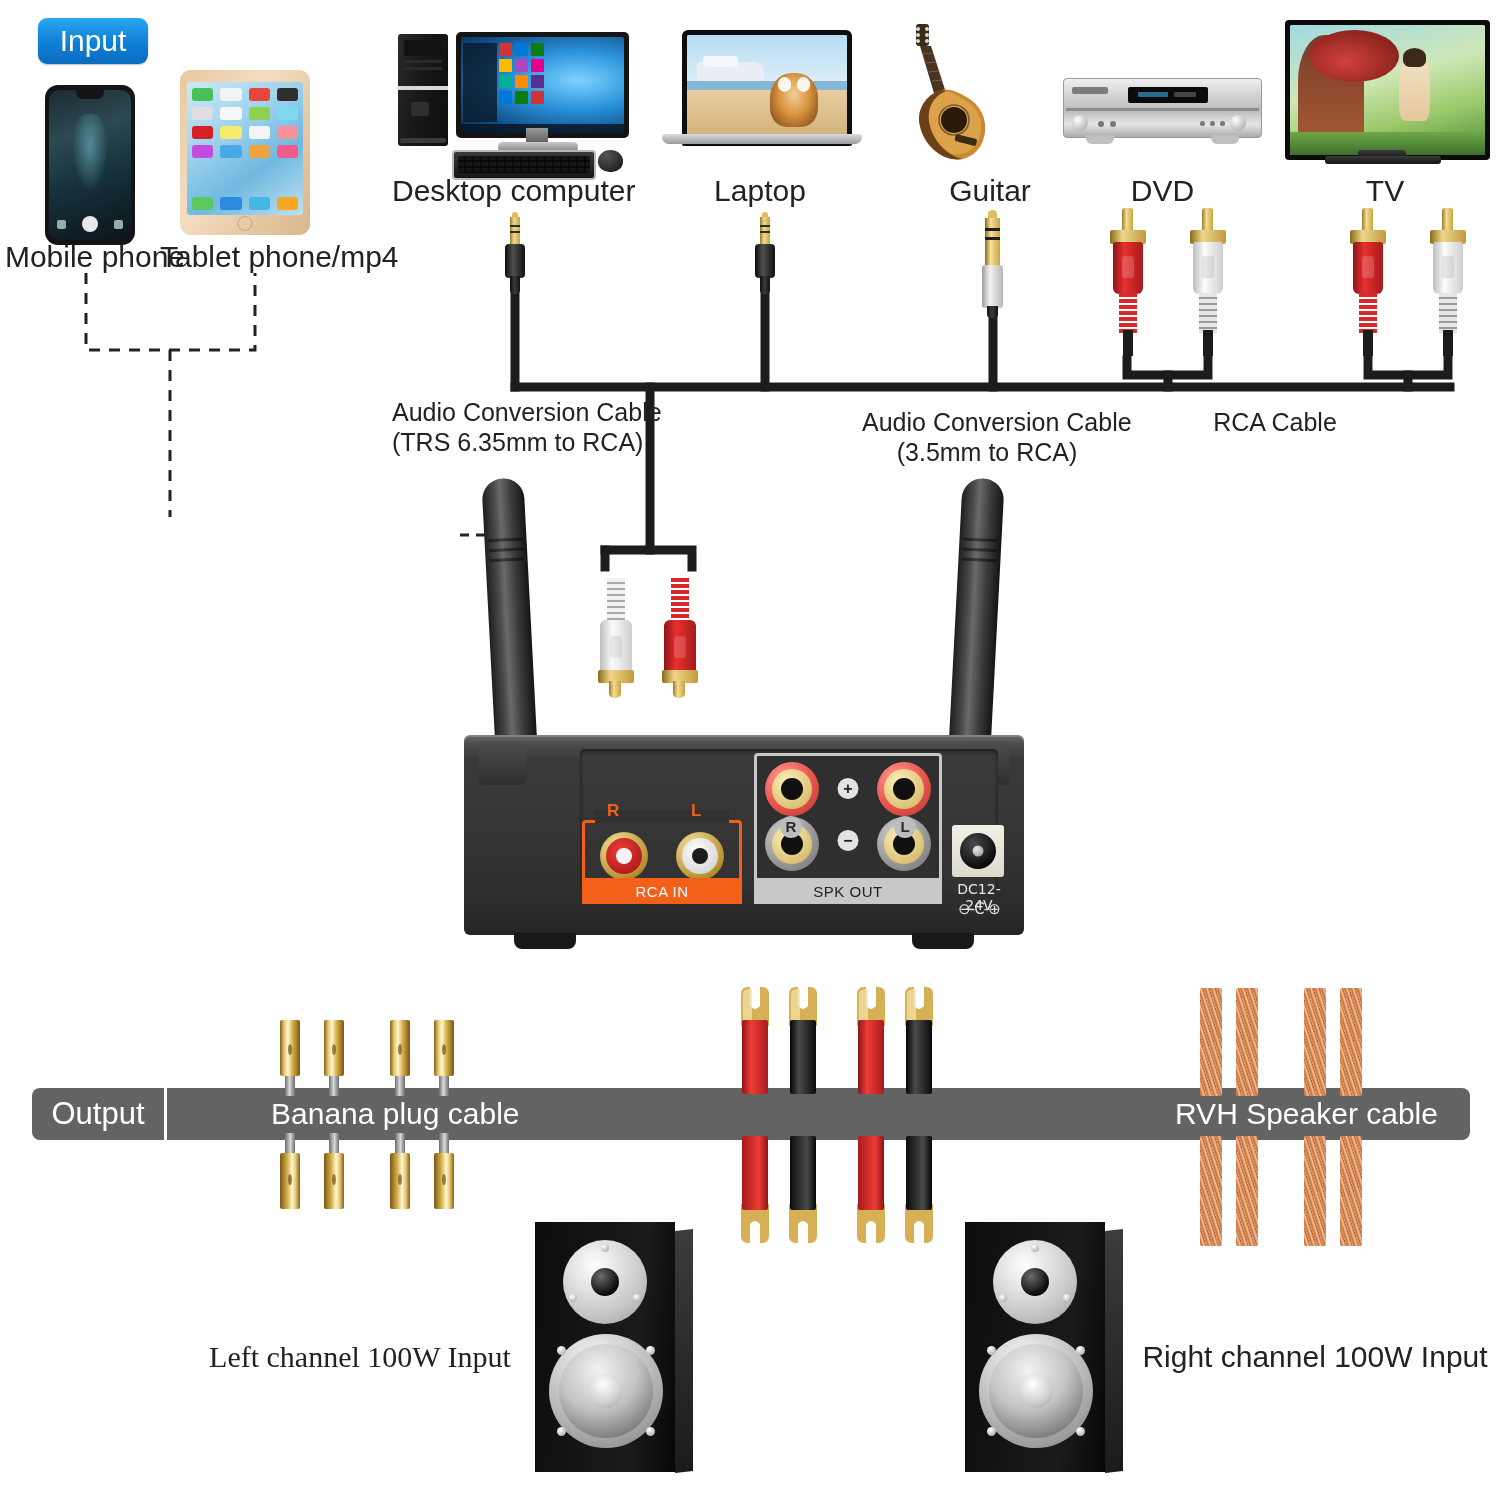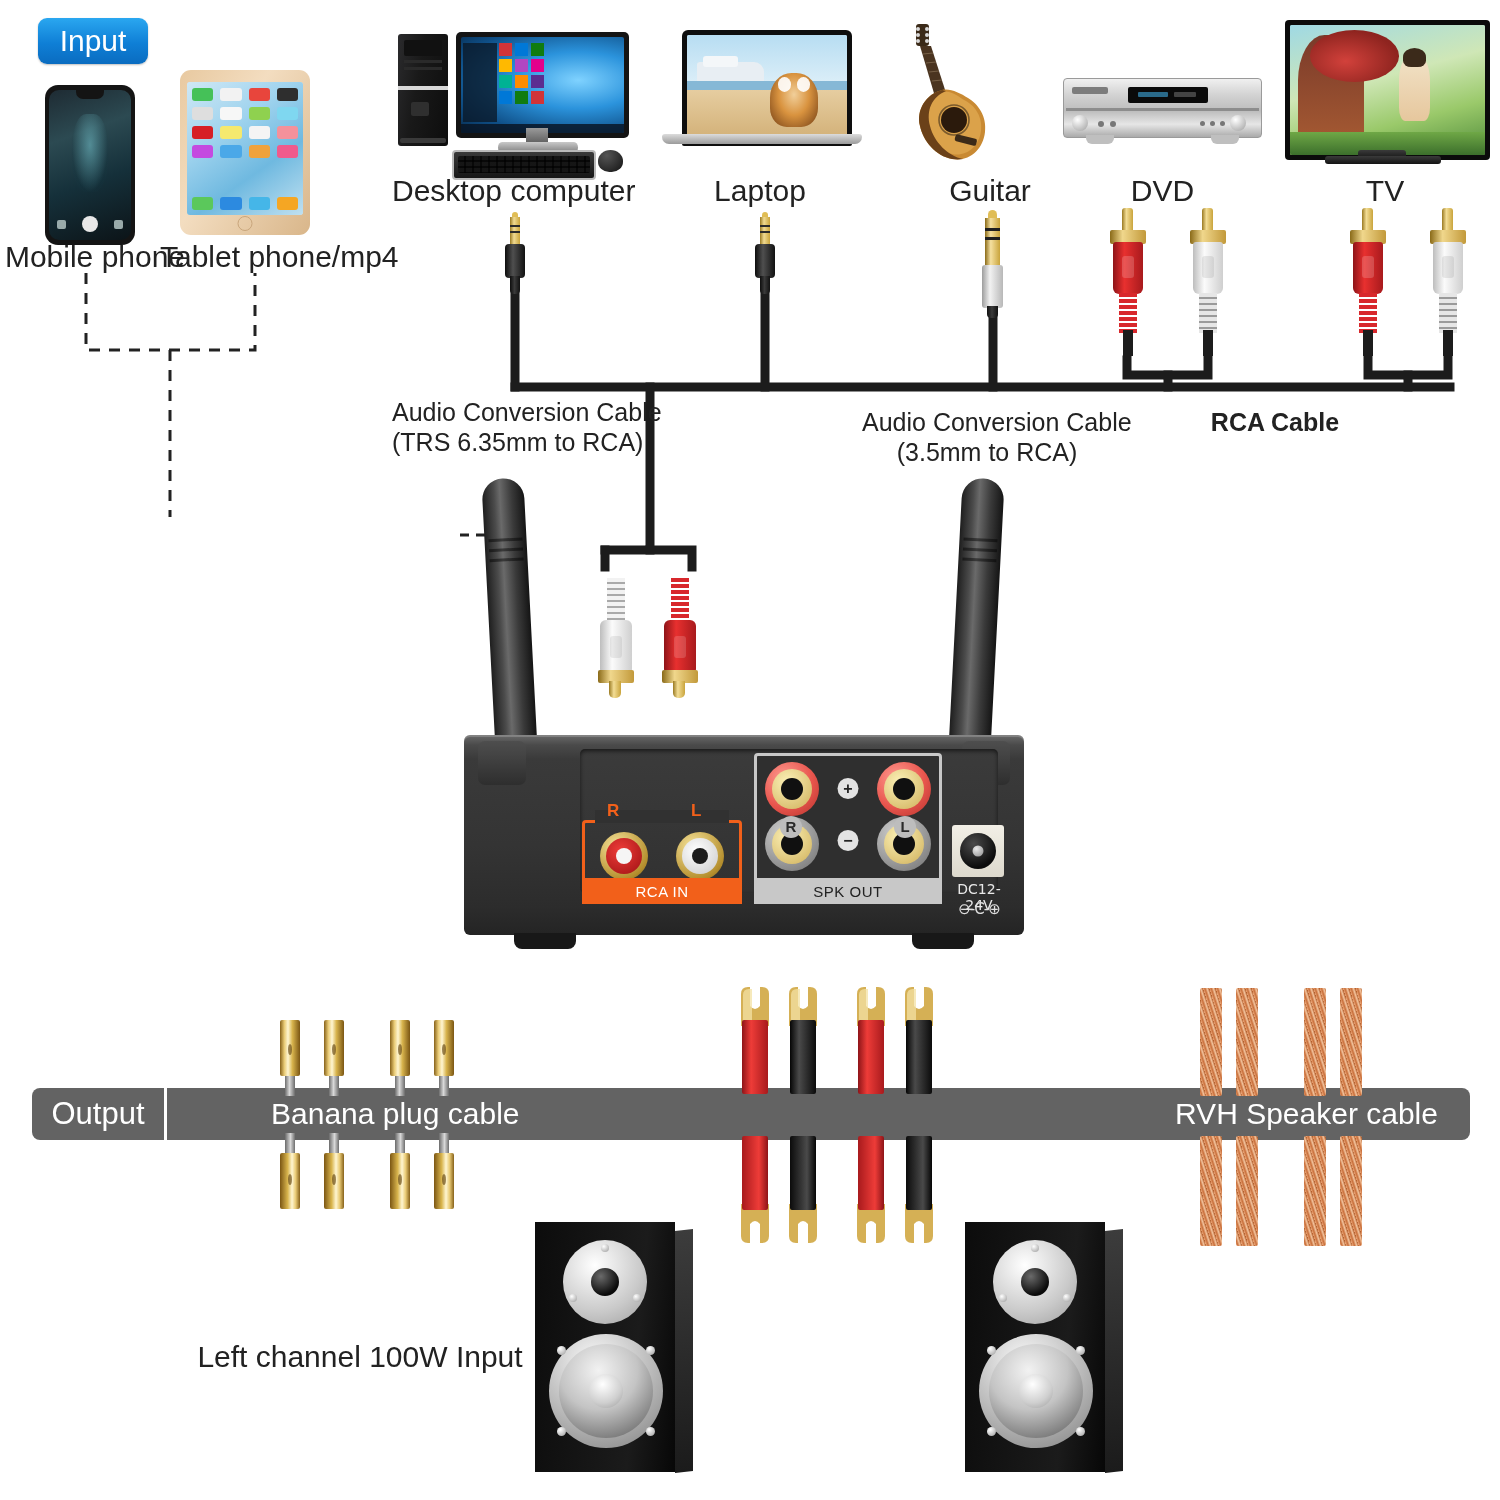--- a/index.html
+++ b/index.html
@@ -377,21 +377,21 @@
   </div>
 
   <div class="lbl2" style="left:392px;top:398px;width:250px;">
     <div>Audio Conversion Cable</div>
     <div>(TRS 6.35mm to RCA)</div>
   </div>
   <div class="lbl2" style="left:862px;top:408px;width:250px;">
     <div>Audio Conversion Cable</div>
     <div>(3.5mm to RCA)</div>
   </div>
-  <div class="lbl2" style="left:1160px;top:408px;width:230px;font-weight:bold;">
+  <div class="lbl2" style="left:1160px;top:408px;width:230px;">
     <div>RCA Cable</div>
   </div>
 
   <svg class="abs" style="left:460px;top:528px;width:60px;height:14px;" viewBox="0 0 60 14">
     <line x1="0" y1="7" x2="52" y2="7" stroke="#222" stroke-width="3" stroke-dasharray="9 7"></line>
   </svg>
 
   <div class="rca" style="left:594px;top:578px;width:44px;height:120px;">
     <div style="position:absolute;left:13px;top:0;width:18px;height:44px;
                 background:repeating-linear-gradient(180deg,#f2f2f2 0 4px,#a9a9a9 4px 6px);"></div>
@@ -641,32 +641,33 @@
     <div class="screw" style="left:34px;top:72px;width:8px;height:8px;"></div>
     <div class="screw" style="left:98px;top:72px;width:8px;height:8px;"></div>
     <div class="woofer-ring" style="left:14px;top:112px;width:114px;height:114px;"></div>
     <div class="woofer-cone" style="left:24px;top:122px;width:94px;height:94px;"></div>
     <div class="woofer-dust" style="left:54px;top:152px;width:34px;height:34px;"></div>
     <div class="screw" style="left:22px;top:124px;width:9px;height:9px;"></div>
     <div class="screw" style="left:111px;top:124px;width:9px;height:9px;"></div>
     <div class="screw" style="left:22px;top:205px;width:9px;height:9px;"></div>
     <div class="screw" style="left:111px;top:205px;width:9px;height:9px;"></div>
   </div>
-  <div class="lbl" style="left:190px;top:1340px;width:340px;font-size:30px;">Left channel 100W Input</div>
+  <div class="lbl" style="left:190px;top:1340px;width:340px;font-size:30px;font-family:Liberation Serif, serif;">Left channel 100W Input</div>
 
   <div style="position:absolute;left:965px;top:1222px;width:160px;height:250px;">
     <div class="spk-cab" style="left:0;top:0;width:140px;height:250px;"></div>
     <div class="spk-side" style="left:140px;top:8px;width:18px;height:242px;transform:skewY(-7deg);"></div>
     <div class="tweeter-plate" style="left:28px;top:18px;width:84px;height:84px;"></div>
     <div class="tweeter-dome" style="left:56px;top:46px;width:28px;height:28px;"></div>
     <div class="screw" style="left:66px;top:22px;width:8px;height:8px;"></div>
     <div class="screw" style="left:34px;top:72px;width:8px;height:8px;"></div>
     <div class="screw" style="left:98px;top:72px;width:8px;height:8px;"></div>
     <div class="woofer-ring" style="left:14px;top:112px;width:114px;height:114px;"></div>
     <div class="woofer-cone" style="left:24px;top:122px;width:94px;height:94px;"></div>
     <div class="woofer-dust" style="left:54px;top:152px;width:34px;height:34px;"></div>
     <div class="screw" style="left:22px;top:124px;width:9px;height:9px;"></div>
     <div class="screw" style="left:111px;top:124px;width:9px;height:9px;"></div>
     <div class="screw" style="left:22px;top:205px;width:9px;height:9px;"></div>
     <div class="screw" style="left:111px;top:205px;width:9px;height:9px;"></div>
   </div>
+  <div class="lbl" style="left:1140px;top:1340px;width:350px;font-size:30px;">Right channel 100W Input</div>
 
 </div>
 
 </body></html>

